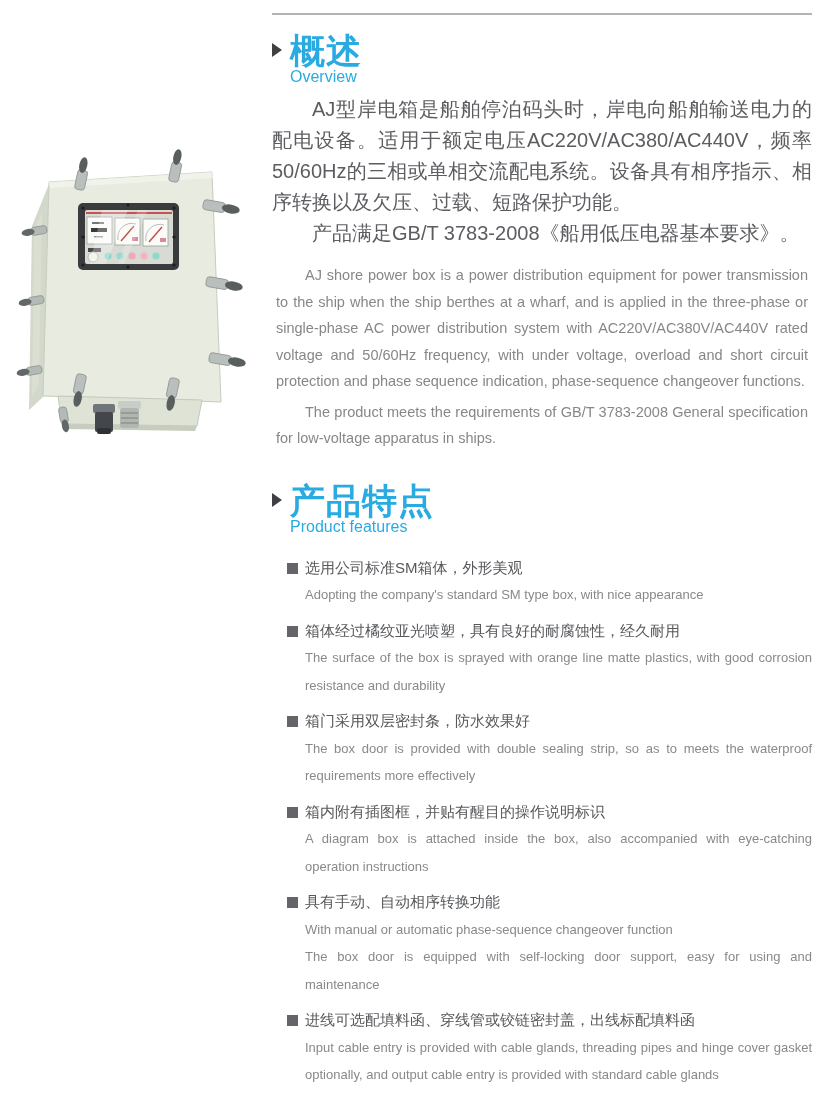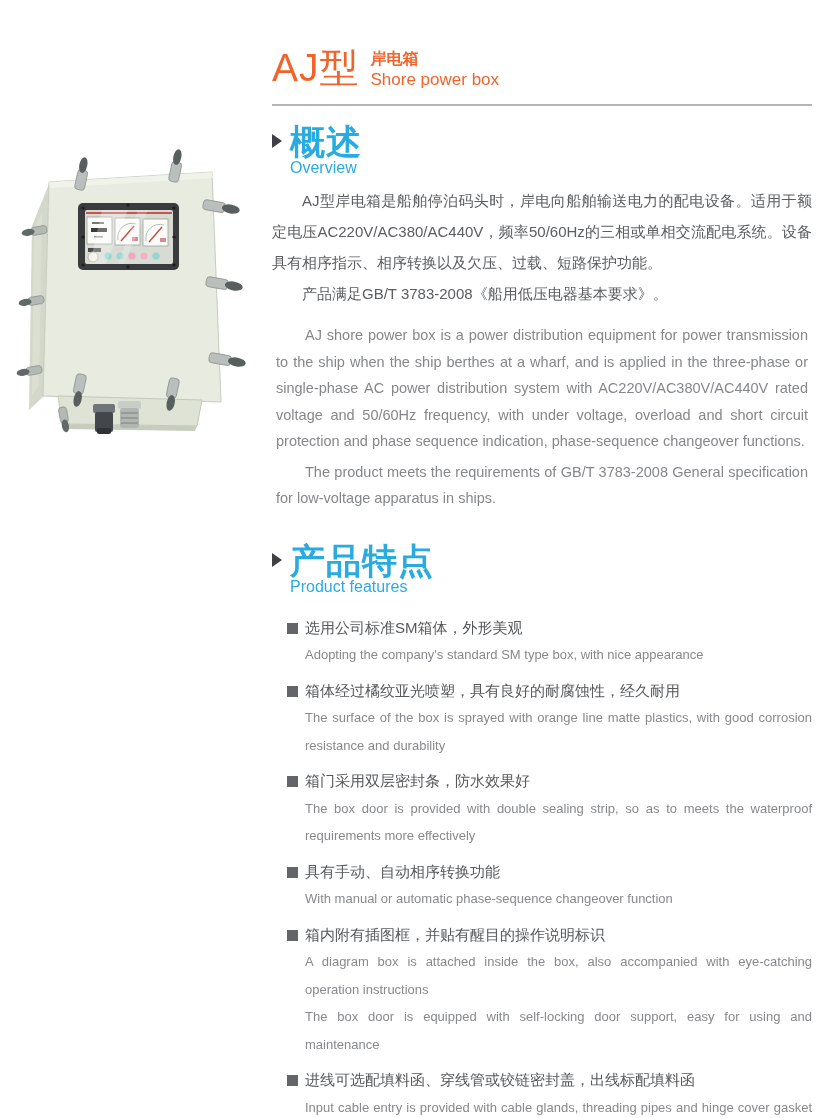--- a/index.html
+++ b/index.html
@@ -26,21 +26,21 @@
   .divider{margin-top:13px;border:none;border-top:2px solid #b3b4b6;height:0;}
 
   .section-header{display:flex;align-items:flex-start;gap:8px;}
   .ov-header{margin-top:21px;}
   .ft-header{margin-top:34px;}
   .tri{width:0;height:0;margin-top:7px;
        border-left:10px solid #3f4043;border-top:7px solid transparent;border-bottom:7px solid transparent;}
   .htext h2{margin:0;font-size:35px;line-height:30px;font-weight:700;color:#29abe2;letter-spacing:1px;}
   .hsub{font-size:16px;line-height:20px;color:#29abe2;margin-top:1px;}
 
-  .cn-para{margin:0;color:#5b5d60;font-size:15px;line-height:31px;
+  .cn-para{margin:0;color:#5b5d60;font-size:20px;line-height:31px;
            text-align:justify;text-indent:2em;}
   .cn-para.first{margin-top:7px;}
   .en-para{margin:4px;color:#85878a;font-size:14.5px;line-height:26.5px;
            text-align:justify;text-indent:2em;}
   .en-para.first{margin-top:13px;}
 
   .features{list-style:none;margin:17px 0 0;padding:0 0 0 15px;}
   .features li{margin:0;}
   .f-cn{color:#56585b;font-size:15px;line-height:27.5px;display:flex;align-items:baseline;margin-top:8px;}
   .sq{flex:0 0 auto;width:11px;height:11px;background:#636568;margin-right:7px;
@@ -170,27 +170,20 @@
       </g>
       <g transform="translate(58,284) rotate(170)">
         <rect x="-4" y="-5" width="8" height="16" rx="3" fill="#b3b9b5" stroke="#8d938f" stroke-width="0.8"></rect>
         <ellipse cx="0" cy="-8" rx="3.5" ry="6.5" fill="#626867"></ellipse>
       </g>
     </svg>
   </div>
 
   <div class="right-col">
 
-    <div class="title-block">
-      <span class="model">AJ型</span>
-      <span class="subtitle">
-        <span class="sub-cn">岸电箱</span>
-        <span class="sub-en">Shore power box</span>
-      </span>
-    </div>
 
     <hr class="divider">
 
     <div class="section-header ov-header">
       <span class="tri"></span>
       <div class="htext">
         <h2>概述</h2>
         <div class="hsub">Overview</div>
       </div>
     </div>
@@ -227,30 +220,30 @@
       <li>
         <div class="f-cn">
             <span class="sq"></span>
             <span>箱门采用双层密封条，防水效果好</span>
           </div>
         <div class="f-en">The box door is provided with double sealing strip, so as to meets the waterproof requirements more effectively</div>
       </li>
       <li>
         <div class="f-cn">
             <span class="sq"></span>
+            <span>箱内附有插图框，并贴有醒目的操作说明标识</span>
+          </div>
+        <div class="f-en">A diagram box is attached inside the box, also accompanied with eye-catching operation instructions</div>
+      </li>
+      <li>
+        <div class="f-cn">
+            <span class="sq"></span>
             <span>具有手动、自动相序转换功能</span>
           </div>
         <div class="f-en">With manual or automatic phase-sequence changeover function</div>
-      </li>
-      <li>
-        <div class="f-cn">
-            <span class="sq"></span>
-            <span>箱内附有插图框，并贴有醒目的操作说明标识</span>
-          </div>
-        <div class="f-en">A diagram box is attached inside the box, also accompanied with eye-catching operation instructions</div>
       </li>
       <li>
         <div class="f-en">The box door is equipped with self-locking door support, easy for using and maintenance</div>
       </li>
       <li>
         <div class="f-cn">
             <span class="sq"></span>
             <span>进线可选配填料函、穿线管或铰链密封盖，出线标配填料函</span>
           </div>
         <div class="f-en">Input cable entry is provided with cable glands, threading pipes and hinge cover gasket optionally, and output cable entry is provided with standard cable glands</div>

